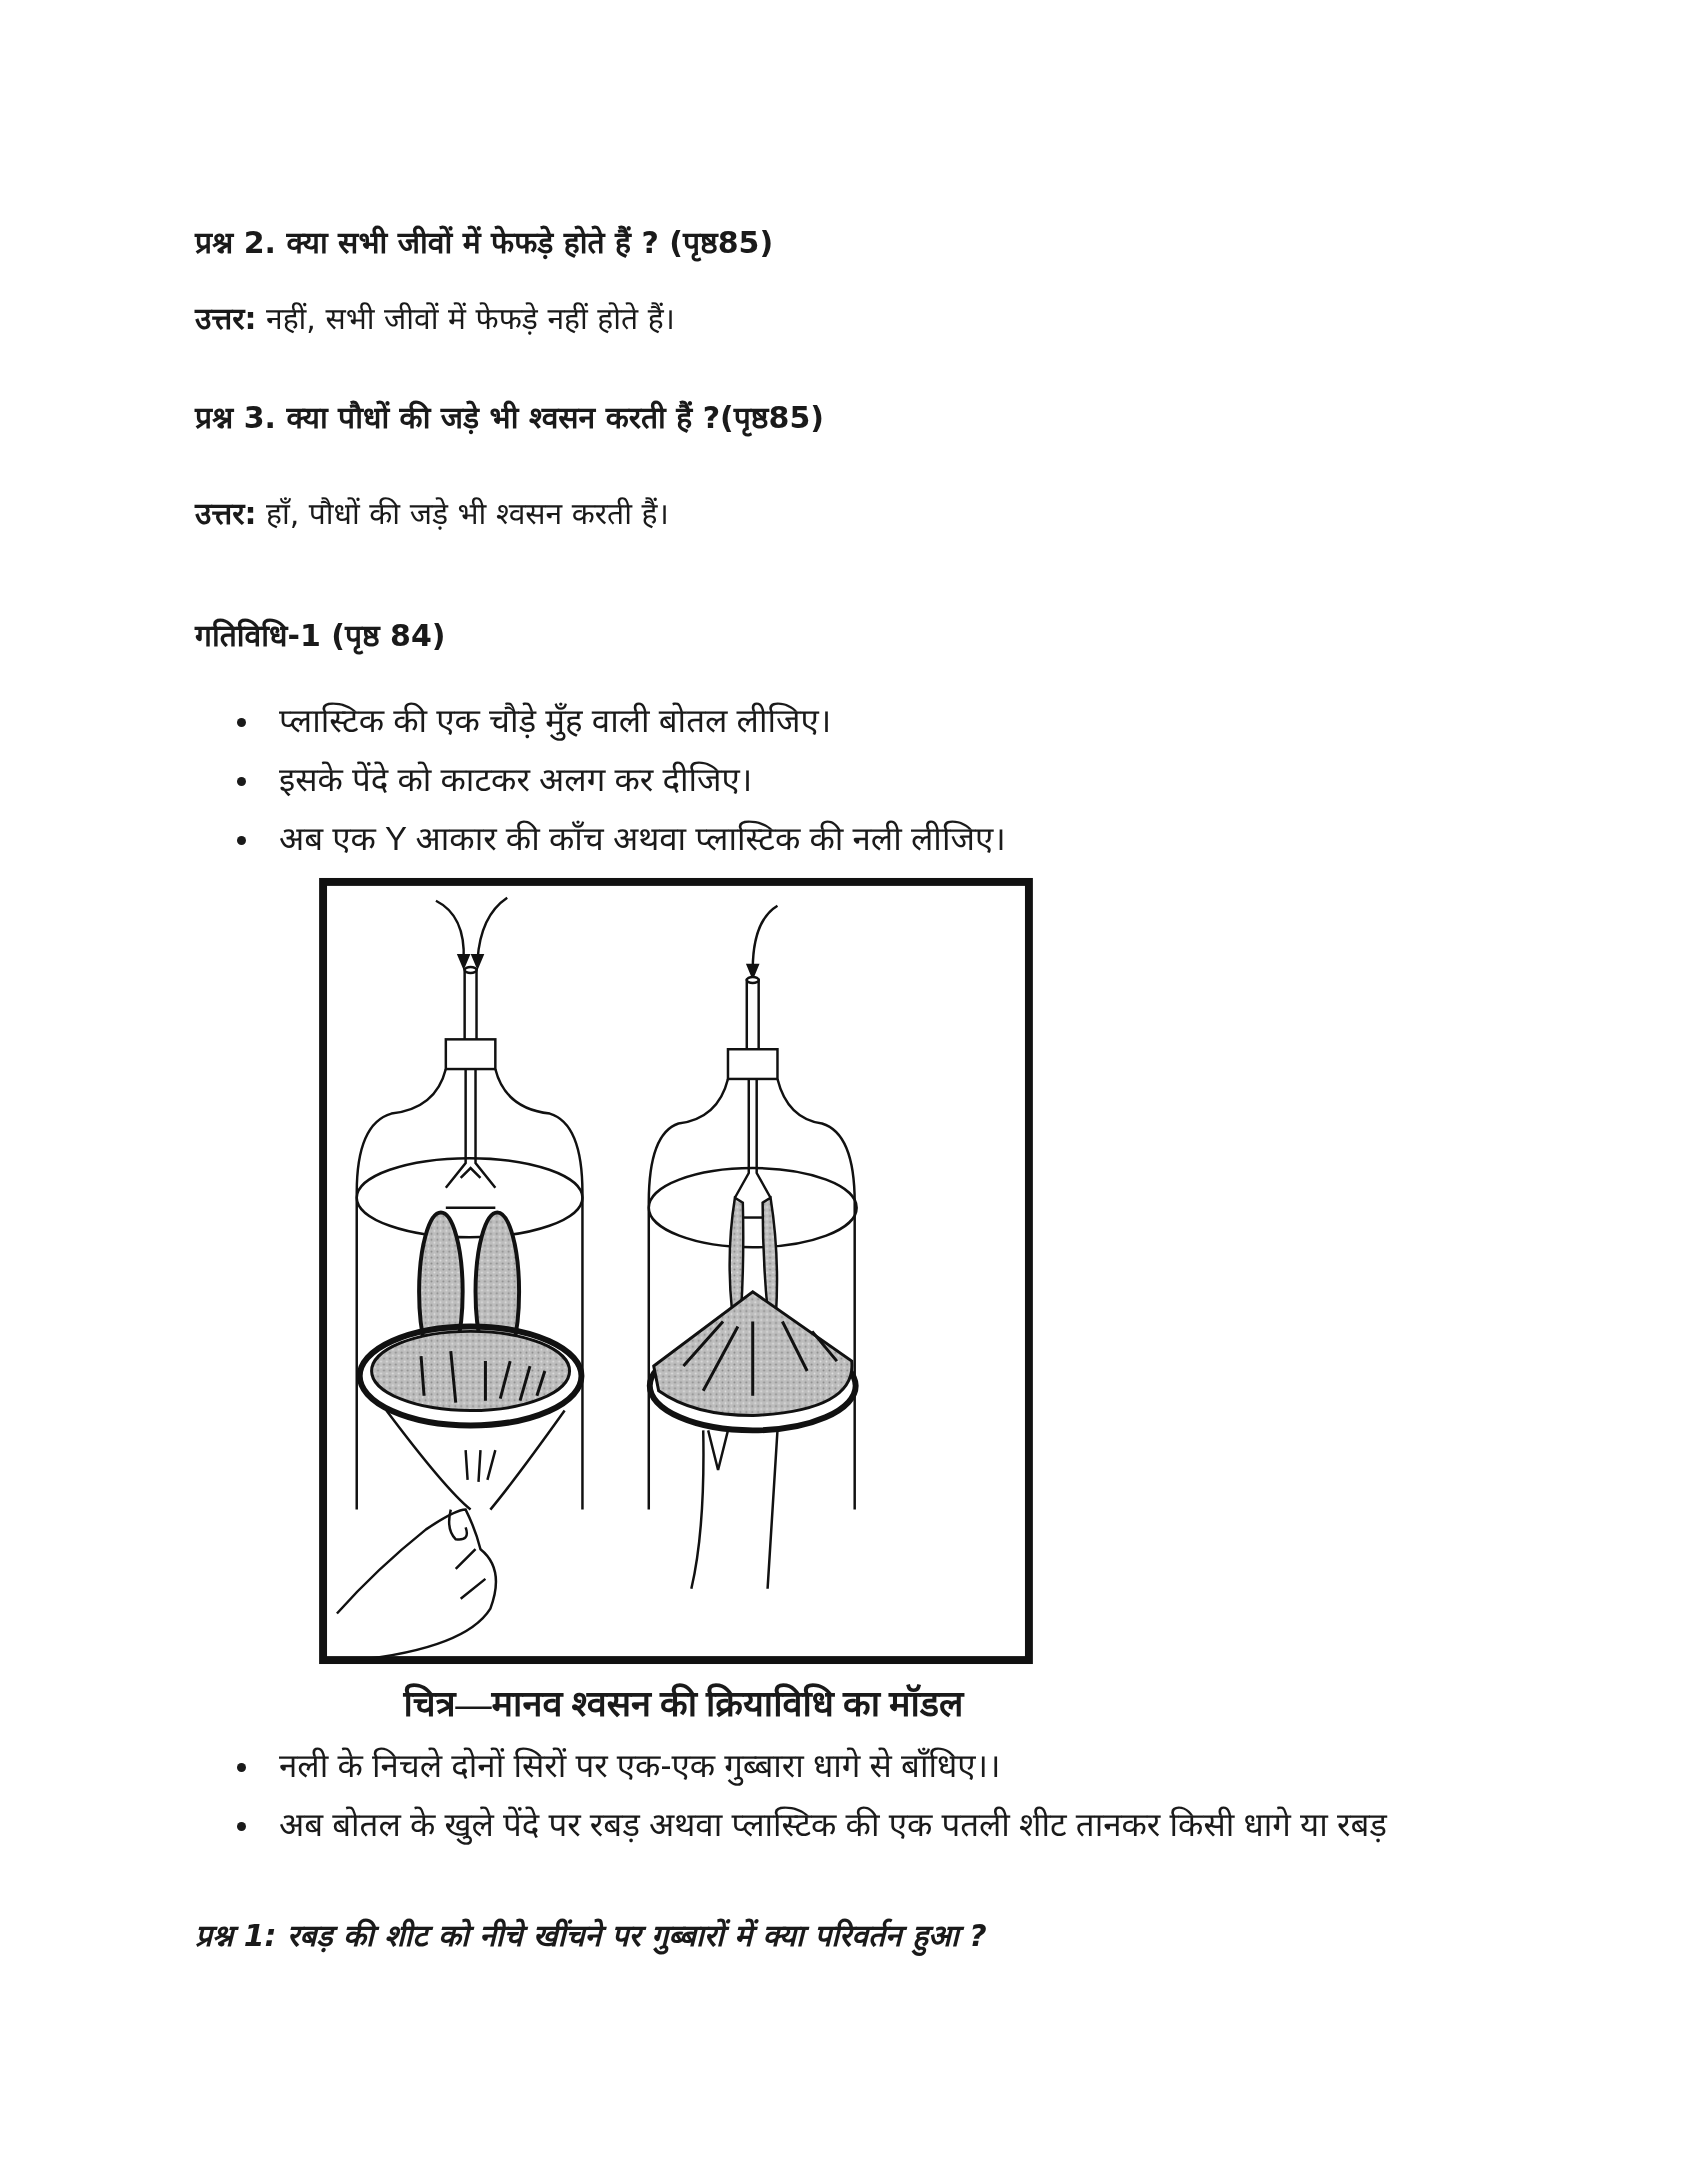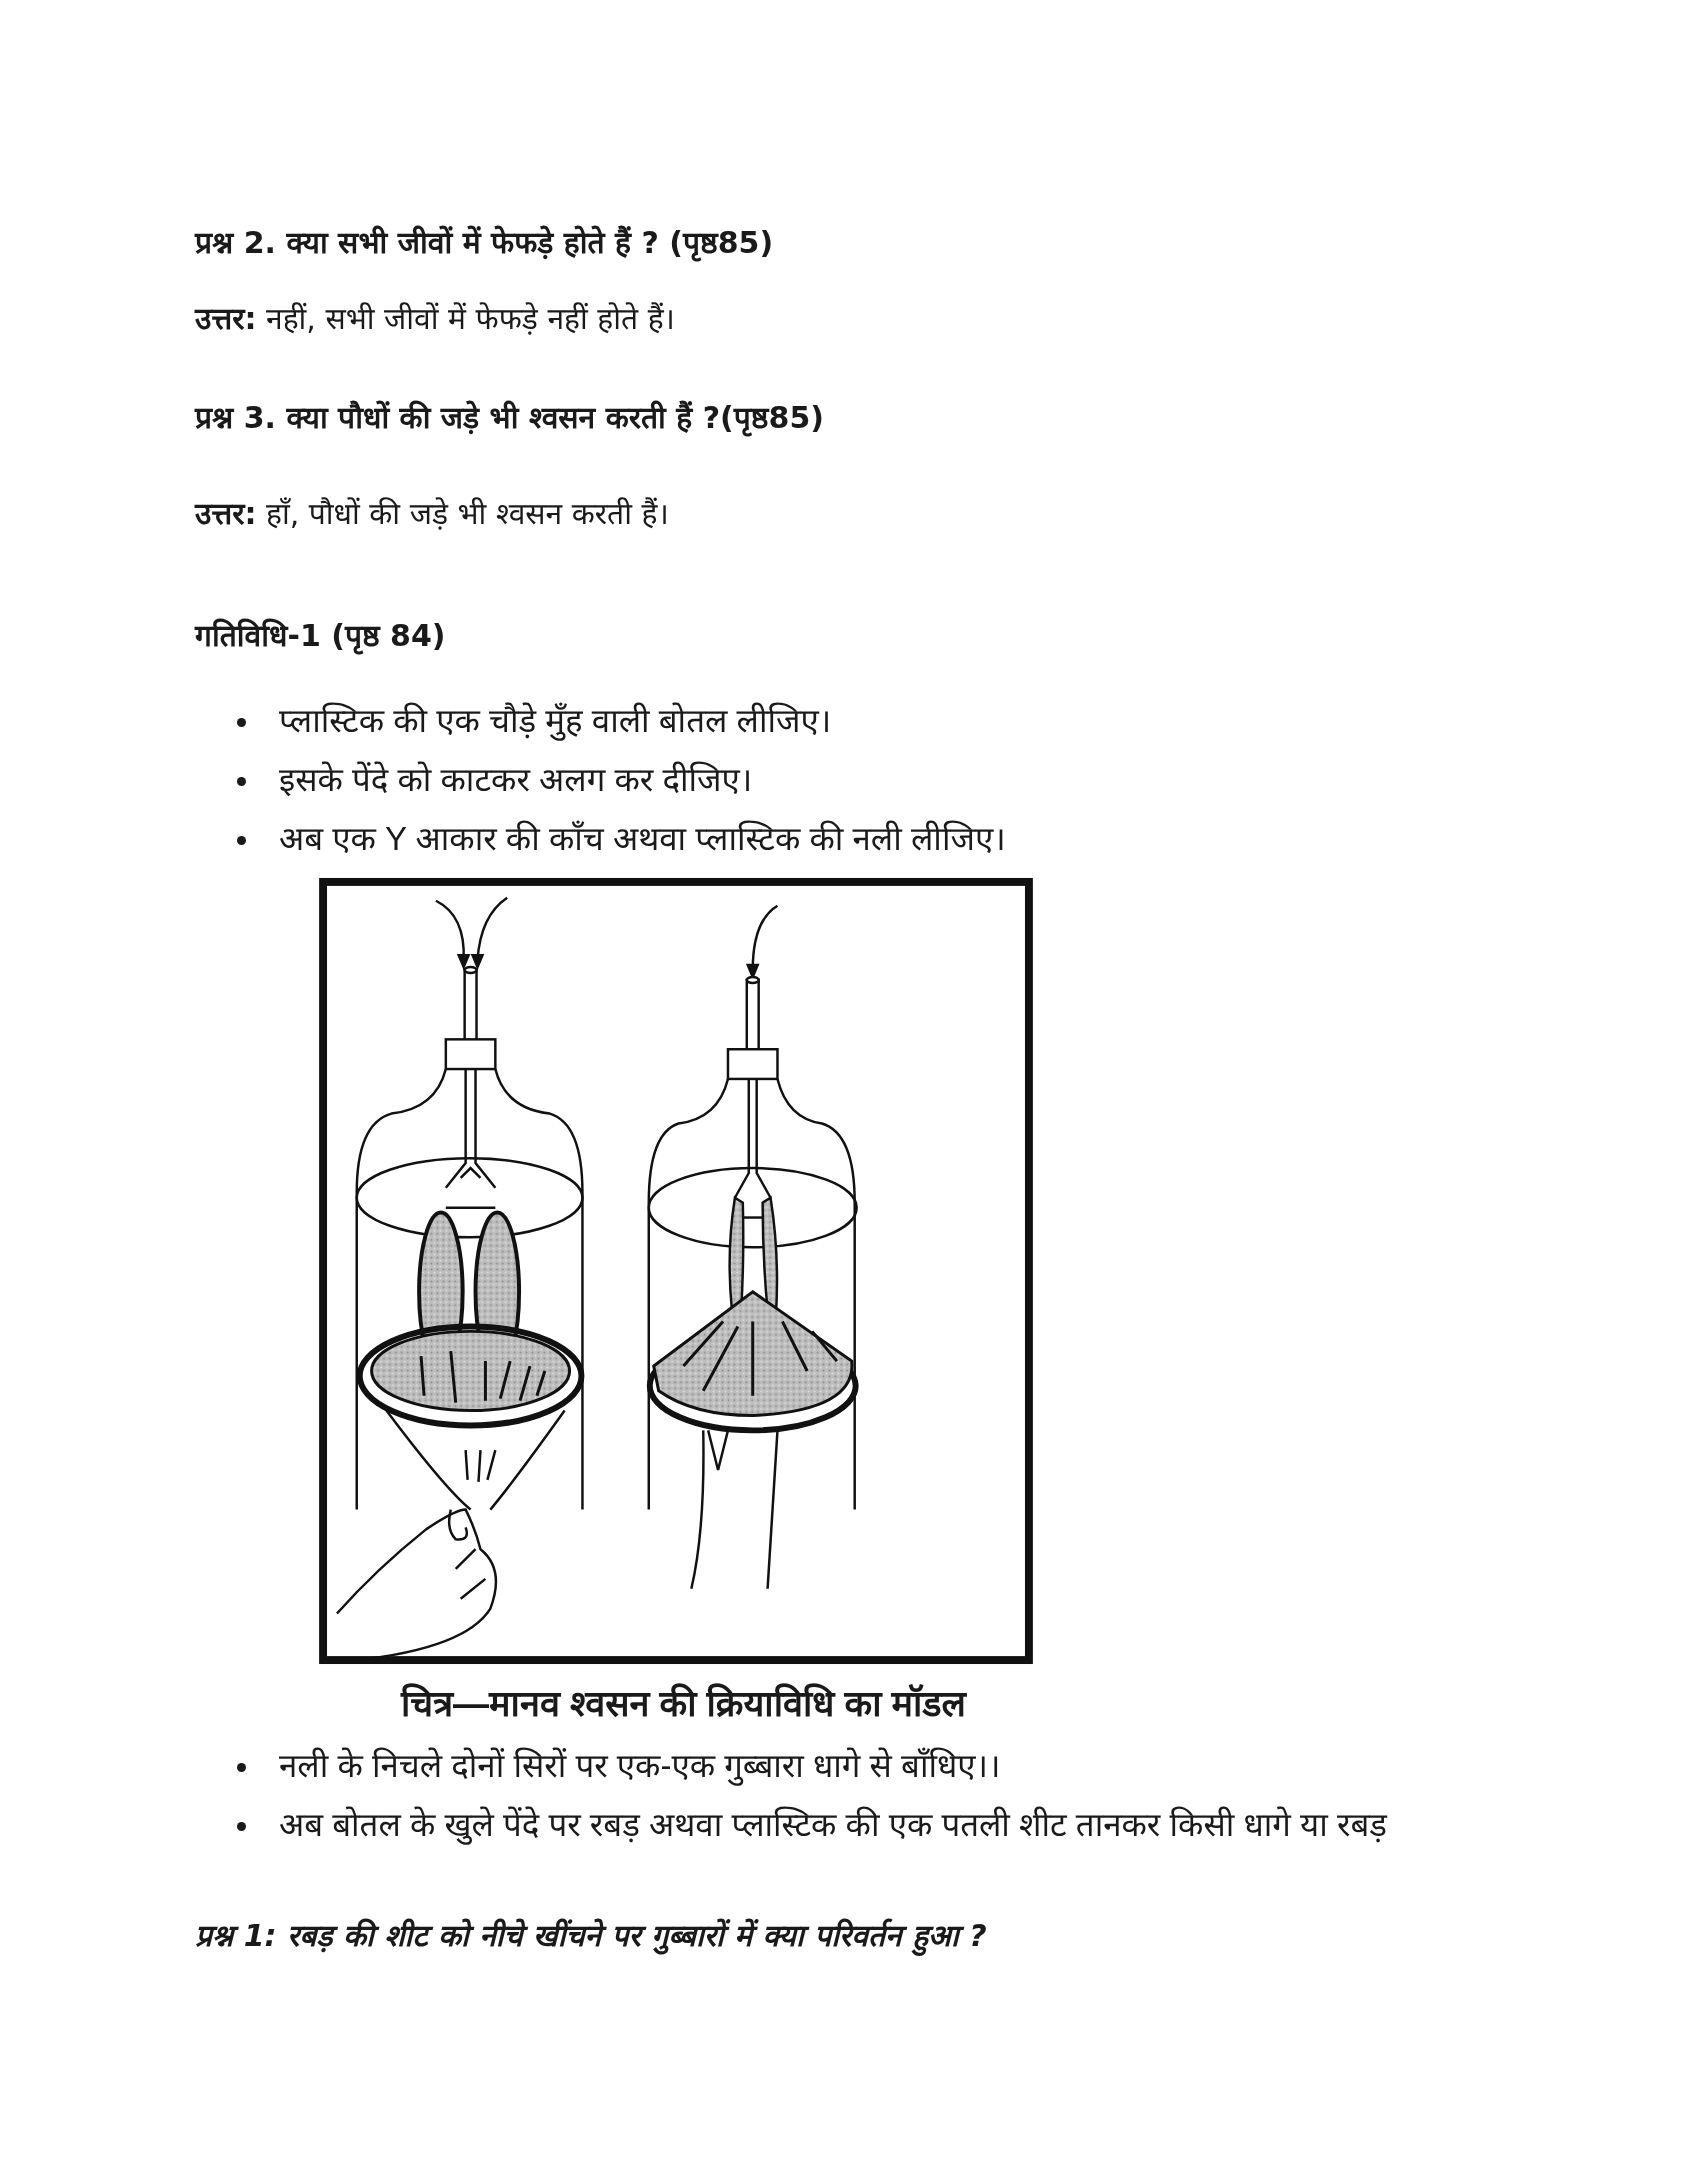--- a/index.html
+++ b/index.html
@@ -12,21 +12,21 @@
     .a { font-size: 30px; }
     .a b { font-weight: bold; }
     ul.steps { position: absolute; left: 195px; margin: 0; padding: 0; list-style: none; }
     ul.steps li { position: relative; padding-left: 84px; font-size: 33px; line-height: 43px; white-space: nowrap; font-family: "Liberation Sans", sans-serif; margin-top: 16px; }
     ul.steps li::before {
       content: ""; position: absolute; left: 42px; top: 19px; width: 9px; height: 9px;
       background: #1a1a1a; border-radius: 50%;
     }
     .figure { position: absolute; left: 317px; top: 876px; width: 718px; height: 790px; }
     .caption { position: absolute; left: 327px; top: 1678px; width: 713px; text-align: center;
-      font-size: 36px; font-weight: bold; font-family: Liberation Sans, sans-serif; white-space: nowrap; }
+      font-size: 36px; font-weight: bold; font-family: Liberation Serif, serif; white-space: nowrap; }
   </style>
 </head>
 <body>
 
 <div class="line q" style="top:212px;margin-top:9px;">
   <span>प्रश्न 2.</span>
   <span>क्या सभी जीवों में फेफड़े होते हैं ? (पृष्ठ85)</span>
 </div>
 
 <div class="line a" style="top:297px;">

